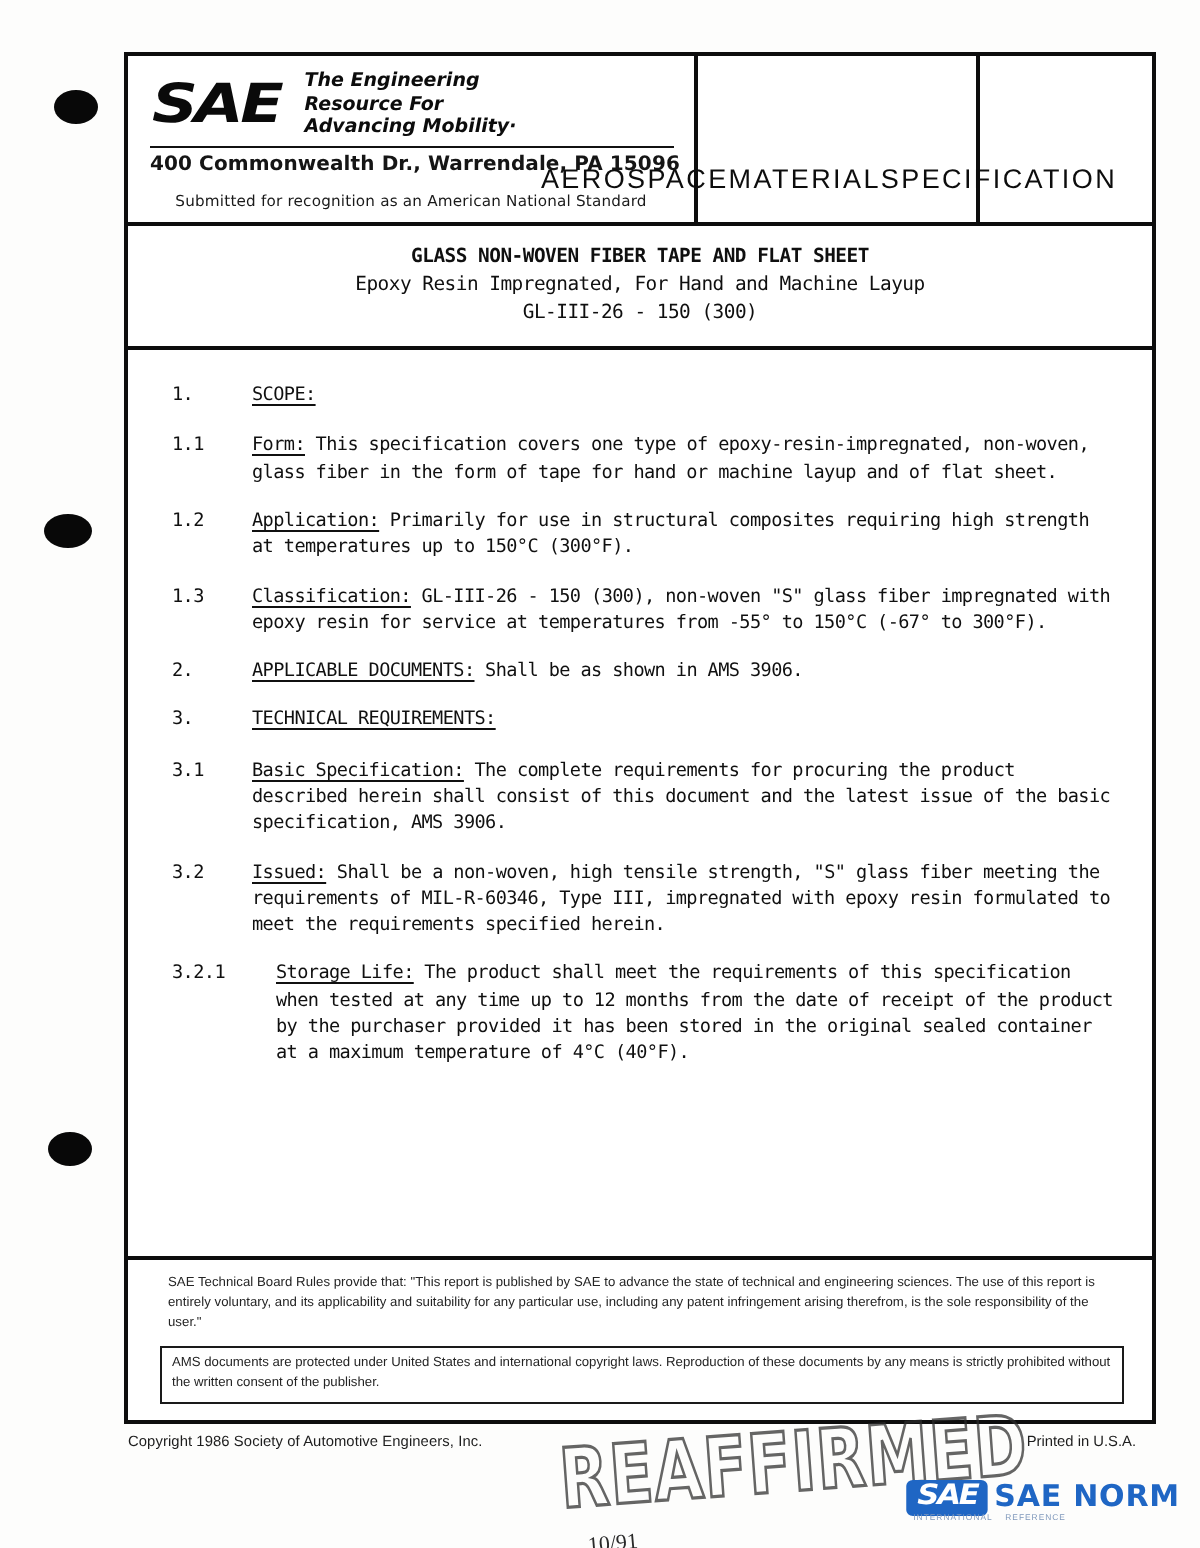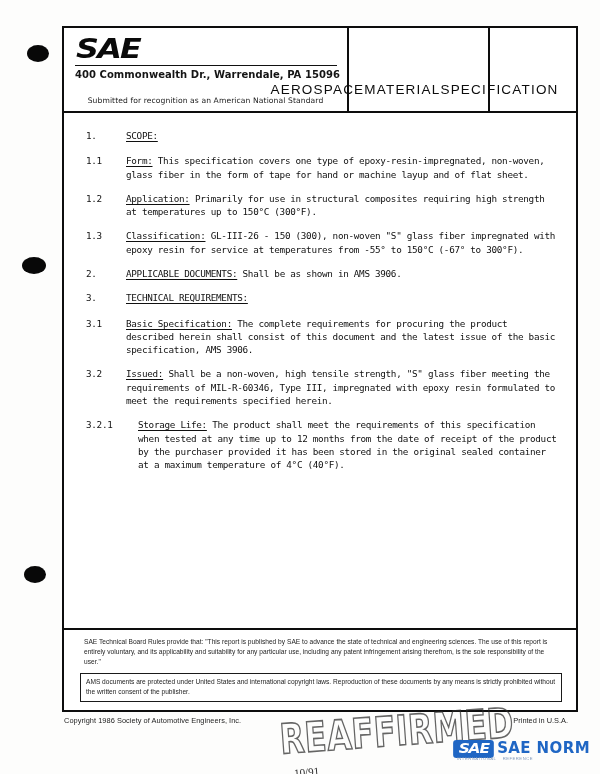--- a/index.html
+++ b/index.html
@@ -342,34 +342,42 @@
   <div class="speck" style="left:96px;top:123px;width:2px;height:1px;"></div>
   <div class="speck" style="left:310px;top:611px;width:3px;height:1px;"></div>
 
   <div id="doc-frame">
 
     <div id="header-band">
 
       <div id="logo-cell">
         <div id="sae-logo-row">
           <div class="sae-wordmark">SAE</div>
+          <div class="tagline">The Engineering
+Resource For
+Advancing Mobility·</div>
         </div>
         <div id="logo-rule"></div>
         <div id="address-line">400 Commonwealth Dr., Warrendale, PA 15096</div>
         <div id="submitted-line">Submitted for recognition as an American National Standard</div>
       </div>
 
       <div id="title-cell">
         <div class="spec-word">AEROSPACE</div>
         <div class="spec-word">MATERIAL</div>
         <div class="spec-word">SPECIFICATION</div>
       </div>
 
     </div>
 
+    <div id="spec-title-band">
+      <div class="spec-title-line strong">GLASS NON-WOVEN FIBER TAPE AND FLAT SHEET</div>
+      <div class="spec-title-line">Epoxy Resin Impregnated, For Hand and Machine Layup</div>
+      <div class="spec-title-line">GL-III-26 - 150 (300)</div>
+    </div>
 
     <div id="body-area">
         <div class="clause heading-clause">
           <div class="clause-num">1.</div>
           <div class="clause-body"><span class="u">SCOPE:</span><span></span></div>
         </div>
         <div class="clause">
           <div class="clause-num">1.1</div>
           <div class="clause-body"><span class="u">Form:</span><span>  This specification covers one type of epoxy-resin-impregnated, non-woven, glass fiber in the form of tape for hand or machine layup and of flat sheet.</span></div>
         </div>

